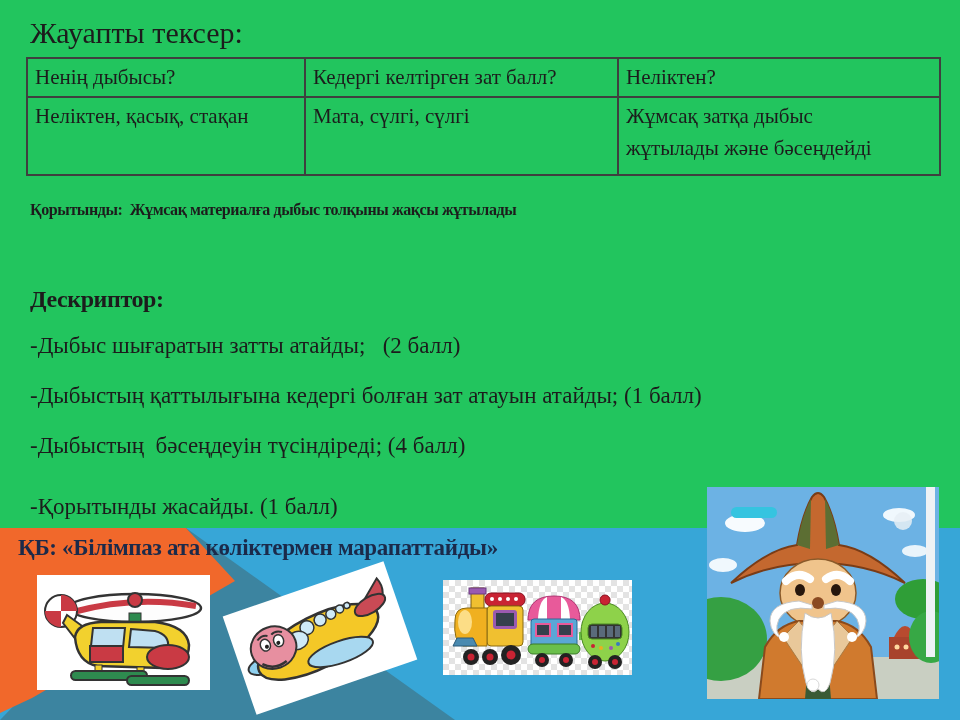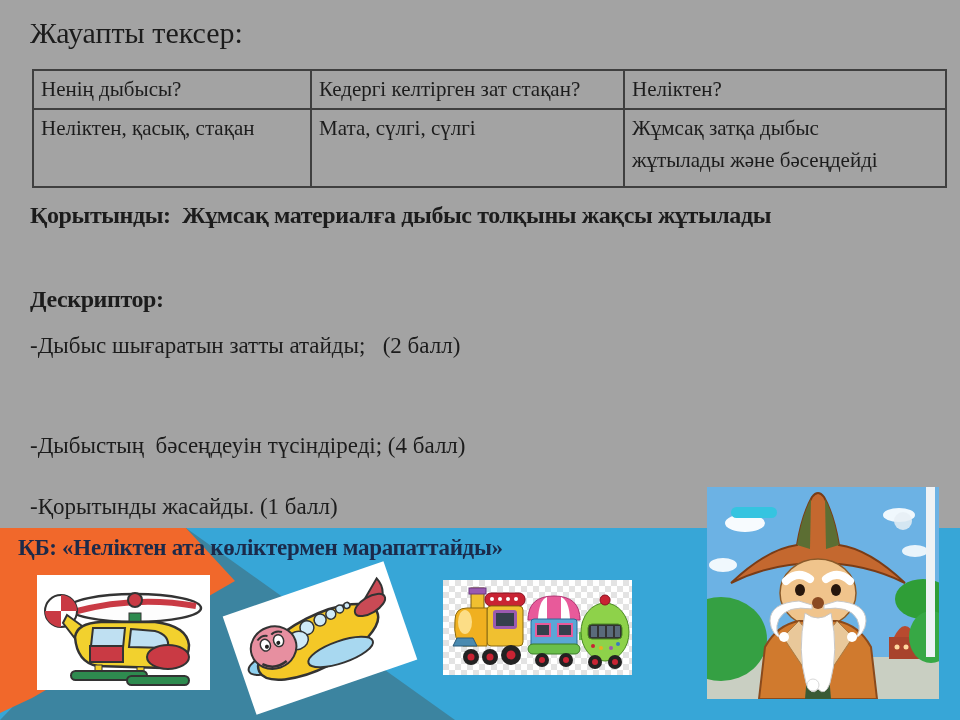--- a/index.html
+++ b/index.html
@@ -1,31 +1,31 @@
 <!DOCTYPE html>
 <html><head>
 <meta charset="utf-8">
 <style>
   html,body{margin:0;padding:0;background:#888;}
   .slide{
-    position:relative;width:960px;height:720px;background:#a3a3a3;
+    position:relative;width:960px;height:720px;background:#22c55e;
     overflow:hidden;font-family:"Liberation Serif","DejaVu Serif",serif;color:#1c1c1c;
   }
   .txt{position:absolute;white-space:pre;line-height:1.25;}
   .title{left:30px;top:14px;font-size:30px;}
   .bold{font-weight:700;}
 
   
-  .qtable{position:absolute;left:32px;top:57px;width:913px;border-collapse:collapse;table-layout:fixed;margin-top:12px;}
+  .qtable{position:absolute;left:26px;top:57px;width:913px;border-collapse:collapse;table-layout:fixed;}
   .qtable td{border:2px solid #3f3f3f;font-size:21px;padding:2px 7px;vertical-align:top;white-space:pre-wrap;line-height:1.55;}
   .qtable tr.hdr td{height:32px;}
   .qtable tr.body td{height:72px;}
 
   
-  .conclusion{left:30px;top:200px;font-size:24px;letter-spacing:-0.4px;}
+  .conclusion{left:30px;top:200px;font-size:16px;letter-spacing:-0.4px;}
   .descriptor-heading{left:30px;top:284px;font-size:24px;letter-spacing:-0.4px;}
   .item{font-size:23px;left:30px;}
   .it0{top:332px;} .it1{top:382px;} .it2{top:432px;} .it3{top:493px;text-align:right;}
   .kb{left:18px;top:534px;font-size:23px;font-weight:700;color:#1b2a4a;letter-spacing:-0.3px;z-index:6;}
 
   
   .band,.band-teal,.band-orange{position:absolute;left:0;top:528px;width:960px;height:192px;}
   .band{background:#37a6d7;z-index:1;}
   .band-teal{background:#3c84a0;z-index:2;clip-path:polygon(186px 0,455px 192px,0 192px);}
   .band-orange{background:#f1682b;z-index:3;clip-path:polygon(0 0,186px 0,235px 53px,32px 170px,0 185px);}
@@ -47,43 +47,44 @@
 
   <table class="qtable">
     <colgroup>
         <col style="width:278px">
         <col style="width:313px">
         <col style="width:322px">
       </colgroup>
     <tbody>
         <tr class="hdr">
       <td>Ненің дыбысы?</td>
-      <td>Кедергі келтірген зат стақан?</td>
+      <td>Кедергі келтірген зат балл?</td>
       <td>Неліктен?</td>
     </tr>
     <tr class="body">
       <td>Неліктен, қасық, стақан</td>
       <td>Мата, сүлгі, сүлгі</td>
       <td>Жұмсақ затқа дыбыс
 жұтылады және бәсеңдейді</td>
     </tr>
   </tbody>
     </table>
 
   <div class="txt bold conclusion">Қорытынды:  Жұмсақ материалға дыбыс толқыны жақсы жұтылады</div>
   <div class="txt bold descriptor-heading">Дескриптор:</div>
   <div class="txt item it0">-Дыбыс шығаратын затты атайды;   (2 балл)</div>
+  <div class="txt item it1">-Дыбыстың қаттылығына кедергі болған зат атауын атайды; (1 балл)</div>
   <div class="txt item it2">-Дыбыстың  бәсеңдеуін түсіндіреді; (4 балл)</div>
   <div class="txt item it3">-Қорытынды жасайды. (1 балл)</div>
 
   <div class="band"></div>
   <div class="band-teal"></div>
   <div class="band-orange"></div>
 
-  <div class="txt kb">ҚБ: «Неліктен ата көліктермен марапаттайды»</div>
+  <div class="txt kb">ҚБ: «Білімпаз ата көліктермен марапаттайды»</div>
 
   <div class="card heli-card">
     <svg width="173" height="115" viewBox="0 0 173 115">
       <ellipse cx="98" cy="33" rx="66" ry="14" fill="#fdfdfd" stroke="#333" stroke-width="2.5"></ellipse>
       <path d="M36,37 Q98,20 159,31" stroke="#c93a44" stroke-width="6" fill="none"></path>
       <rect x="92" y="38" width="12" height="9" fill="#2e8b4f" stroke="#333"></rect>
       <circle cx="98" cy="25" r="7" fill="#c93a44" stroke="#333" stroke-width="2"></circle>
       <circle cx="24" cy="36" r="16" fill="#fff" stroke="#333" stroke-width="2"></circle>
       <path d="M24,36 L24,20 A16,16 0 0 1 40,36 Z" fill="#c93a44"></path>
       <path d="M24,36 L24,52 A16,16 0 0 1 8,36 Z" fill="#c93a44"></path>

